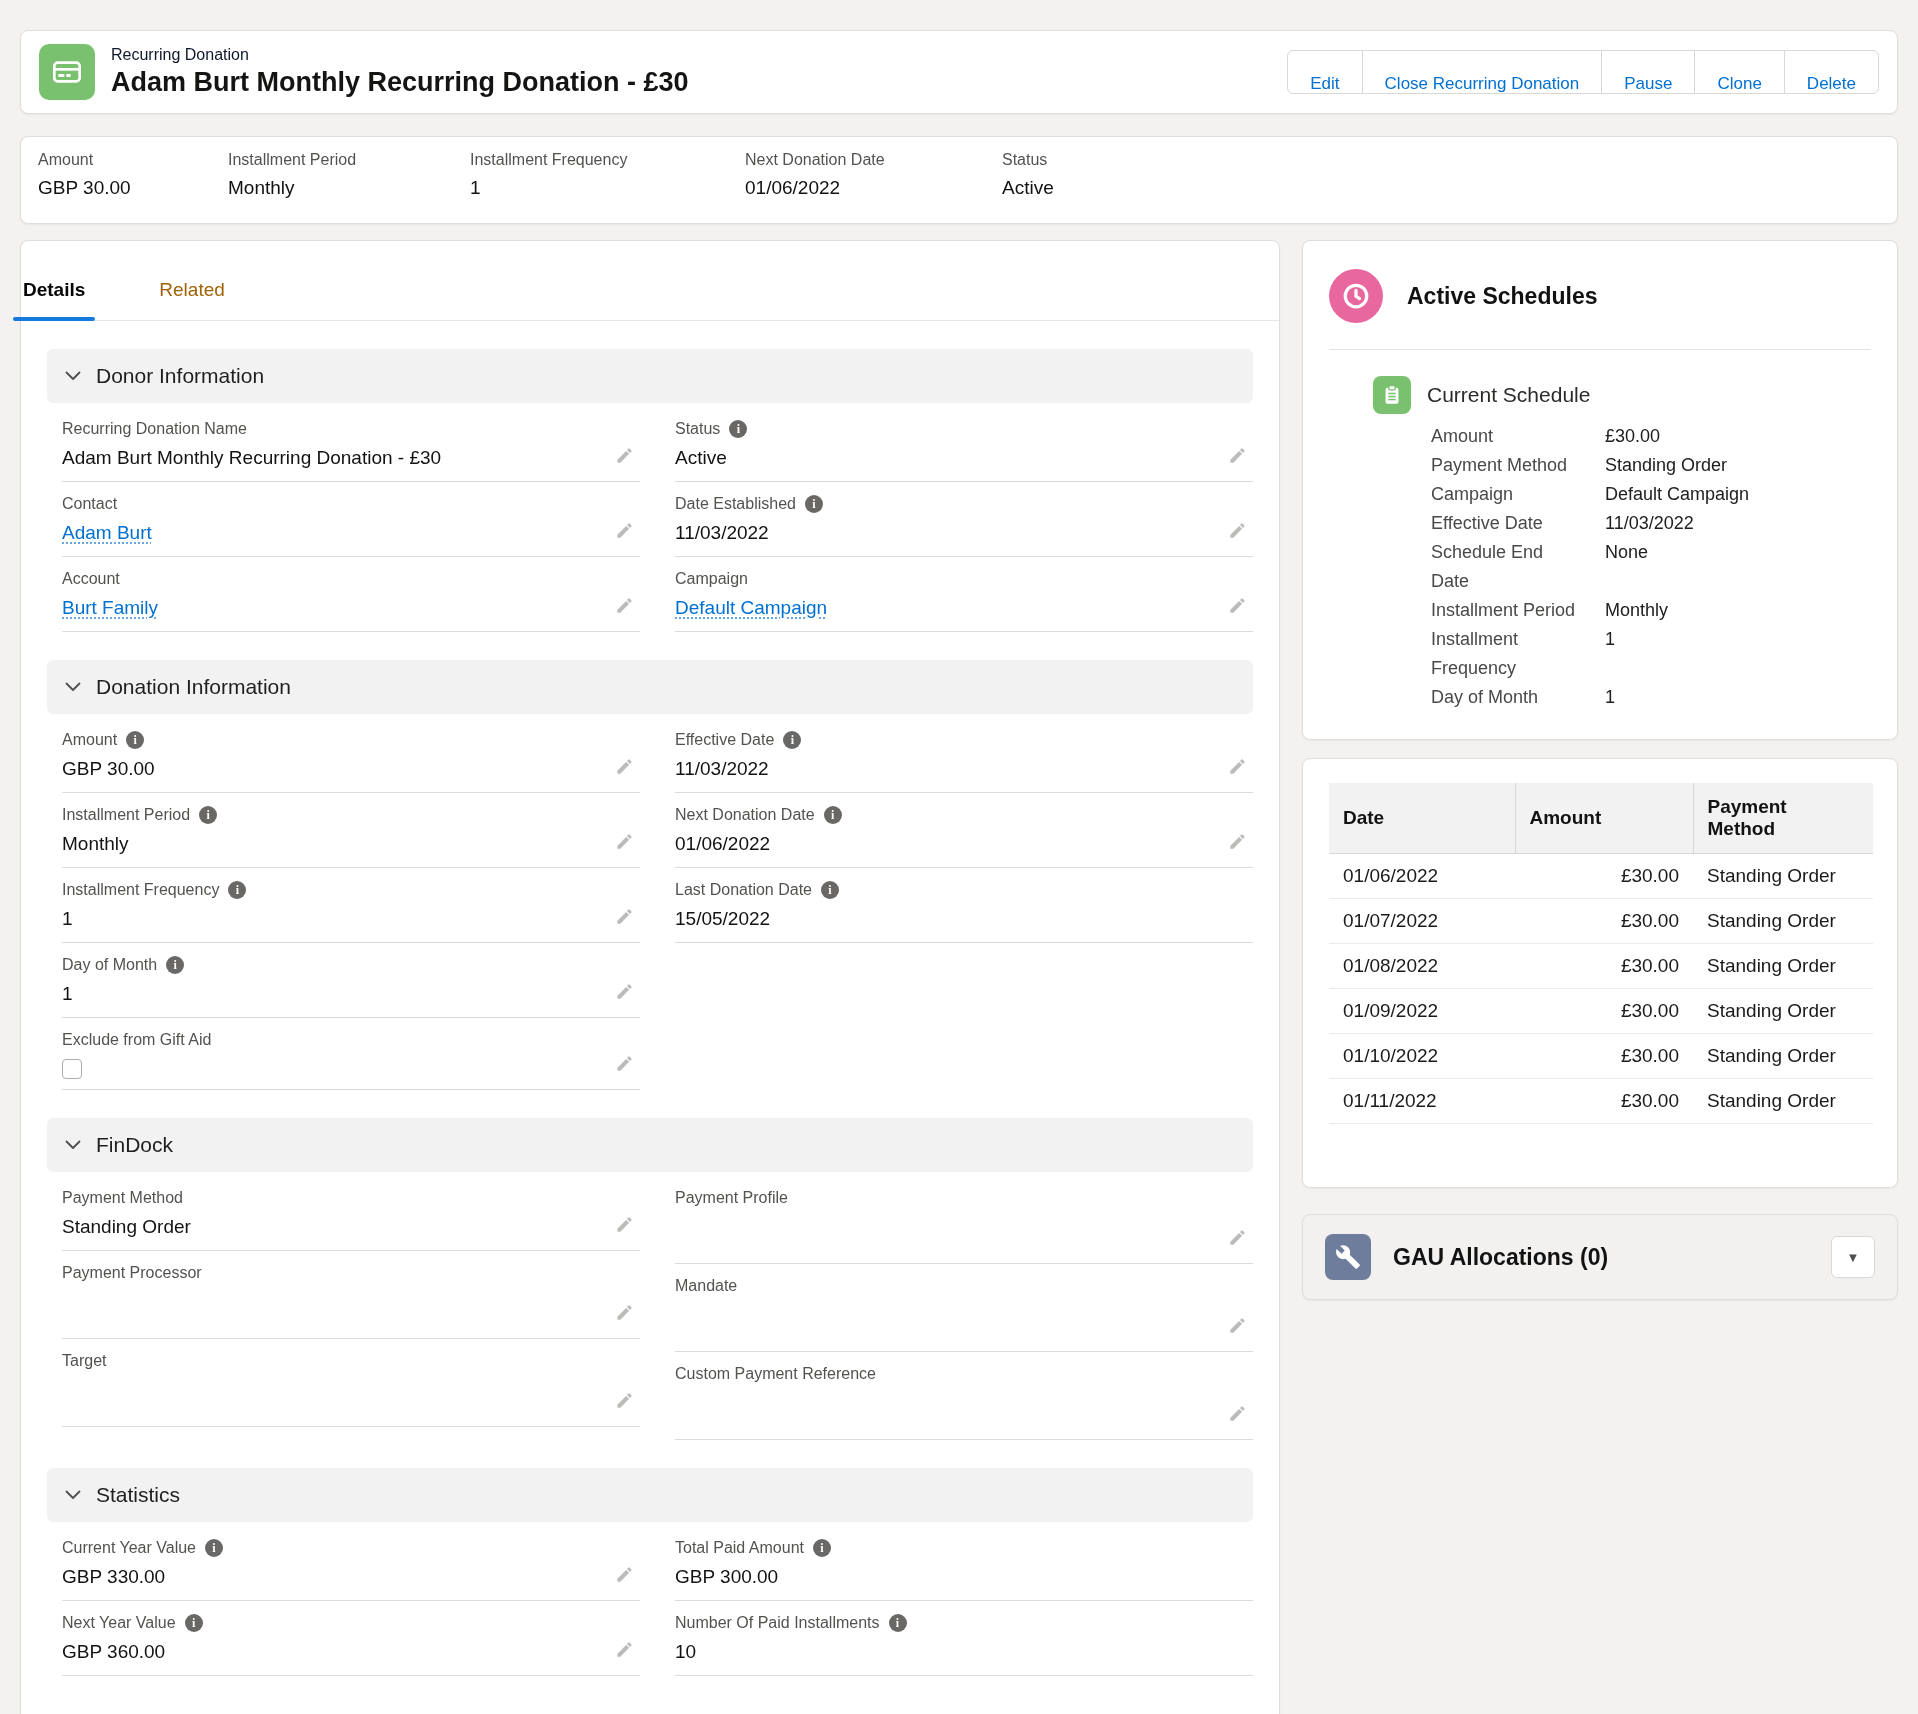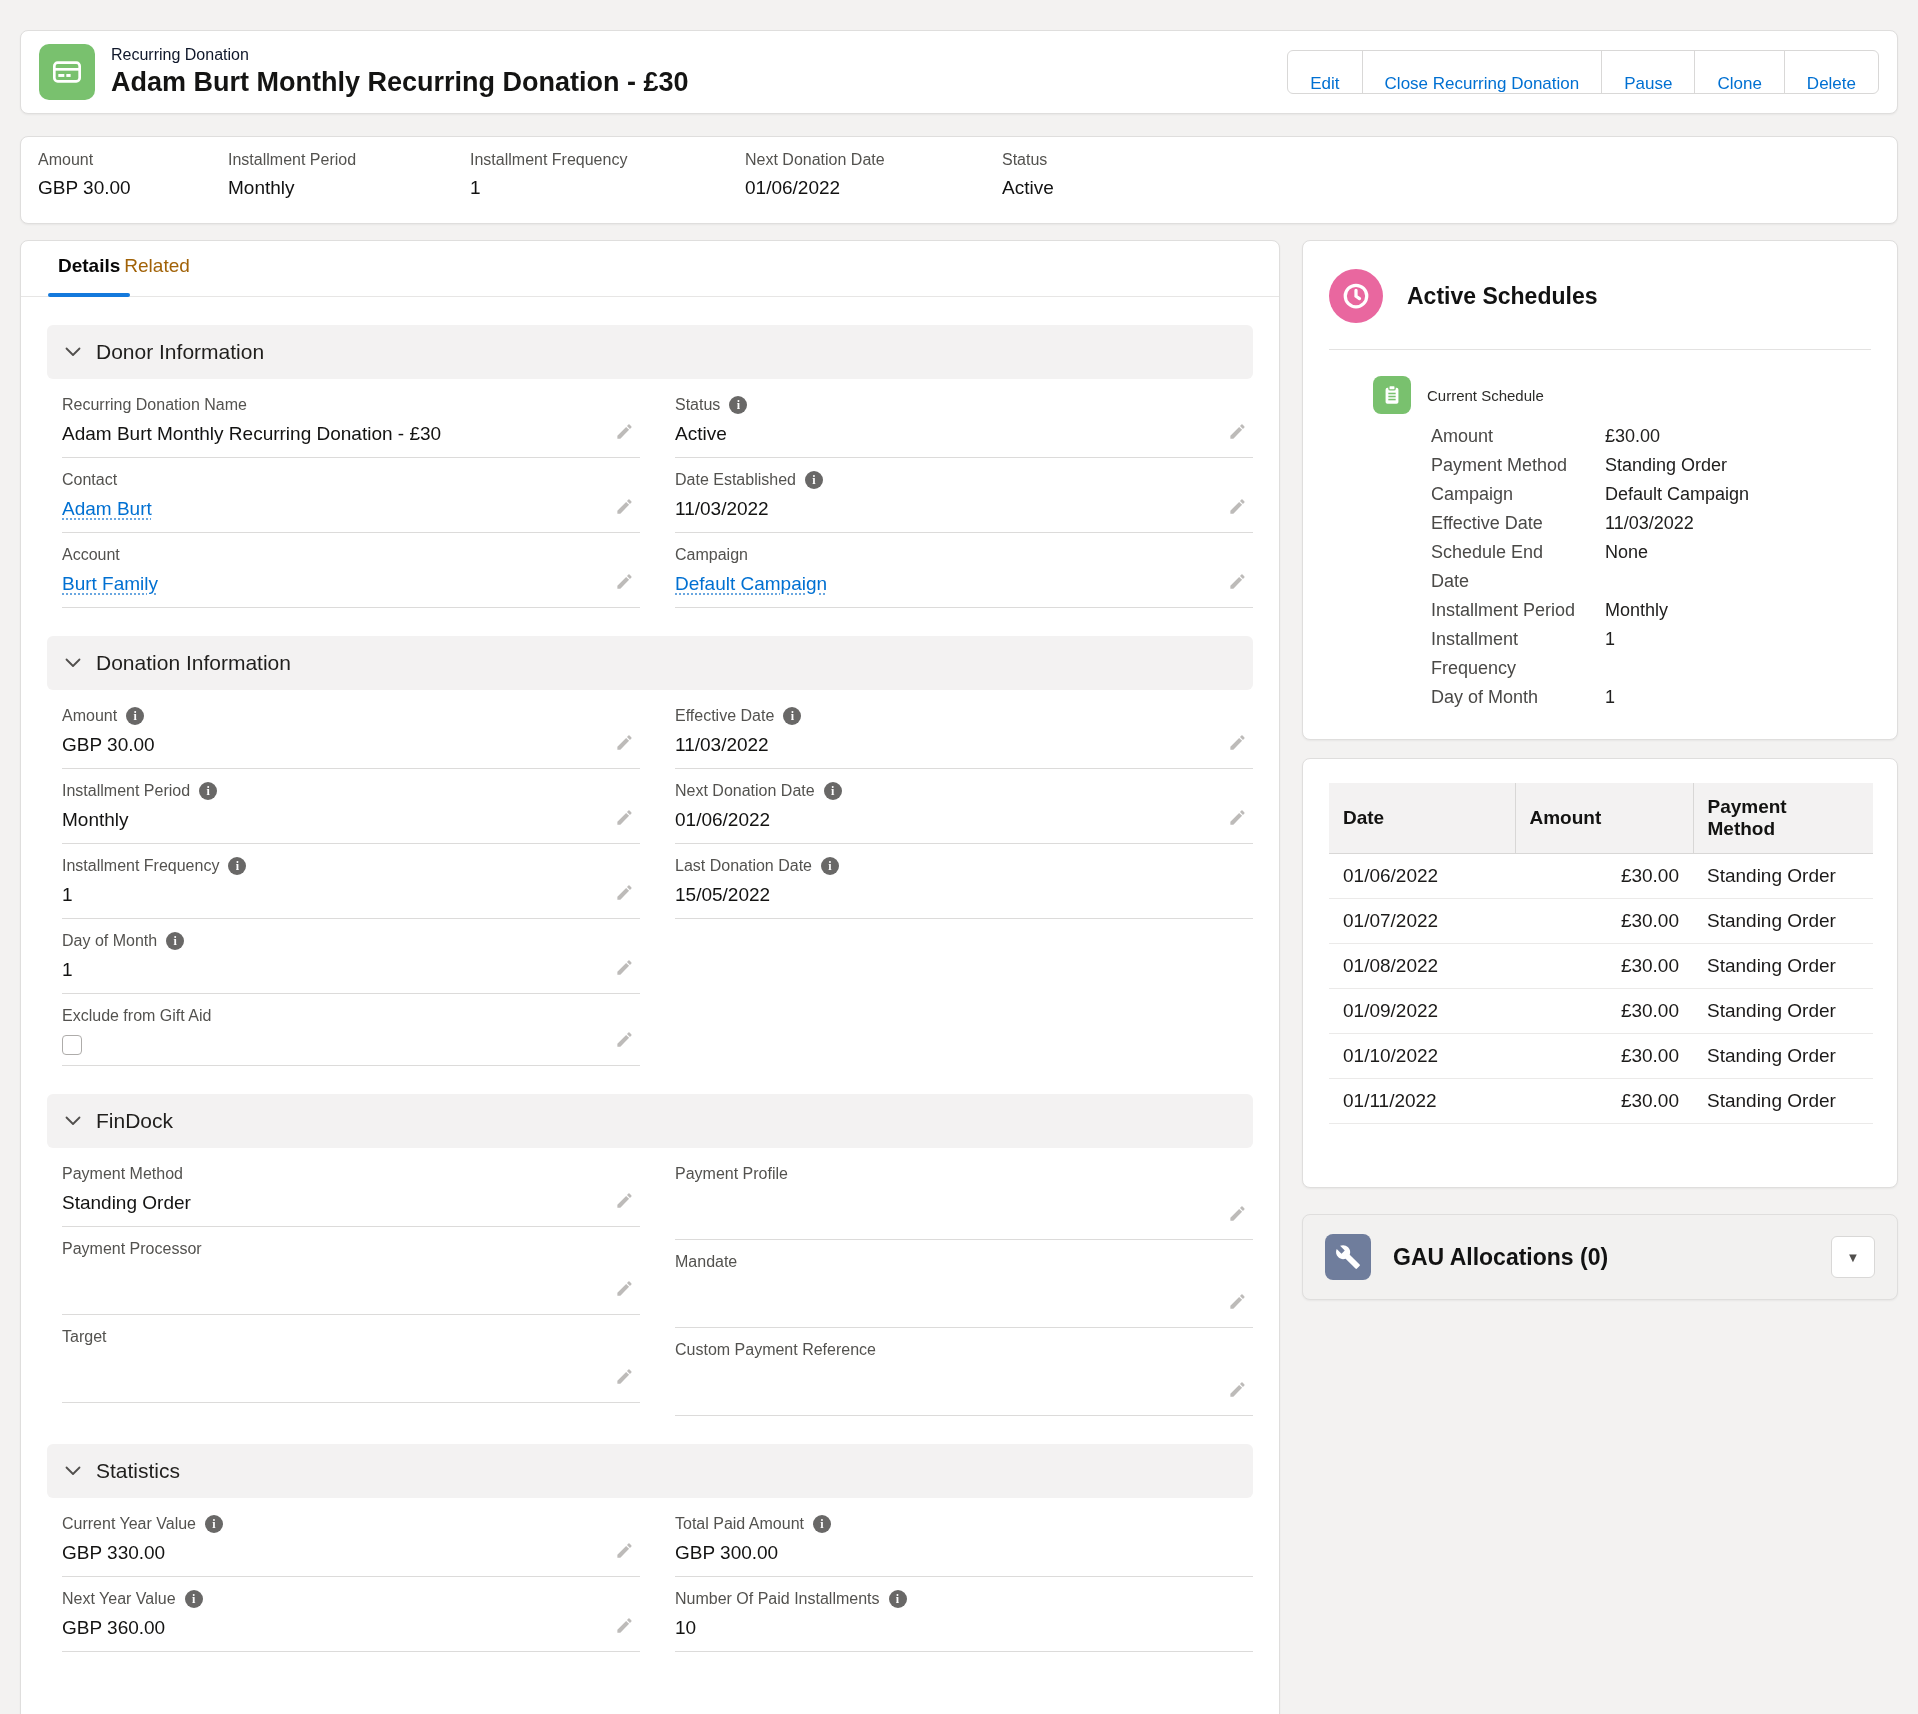--- a/index.html
+++ b/index.html
@@ -35,21 +35,21 @@
   .btn:last-child { border-radius:0 6px 6px 0; }
 
   
   #highlights { left:20px; top:136px; width:1878px; height:88px; display:flex; padding:14px 0 0 17px; }
   .hl-item { flex:none; }
   .hl-label { font-size:16px; color:#53524f; }
   .hl-value { font-size:19px; color:#121212; margin-top:8px; }
 
   
   #main-card { left:20px; top:240px; width:1260px; height:1494px; }
-  .tabs { height:56px; border-bottom:1px solid #e7e6e5; display:flex; align-items:flex-end; padding-left:35px; }
+  .tabs { height:80px; border-bottom:1px solid #e7e6e5; display:flex; align-items:flex-end; gap:70px; }
   .tab { font-size:19px; color:#a16207; padding:0 2px 19px; position:relative; cursor:pointer; }
   .tab.active { font-weight:bold; color:#080707; }
   .tab.active::after { content:""; position:absolute; left:-8px; right:-8px; bottom:-1px; height:4px; background:#1479dc; border-radius:2px; }
 
   .section { margin:28px 26px 0; }
   .section-header {
     background:#f3f2f2; border-radius:6px; height:54px; display:flex; align-items:center;
     gap:15px; padding:0 18px; font-size:21px; color:#201f1d; cursor:pointer;
   }
   .fields { display:flex; padding:4px 0 0 15px; }
@@ -74,21 +74,21 @@
   #gau-card { left:1302px; top:1214px; width:596px; height:86px; background:#f2f1f0; display:flex; align-items:center; padding:0 22px; }
 
   .card-head { display:flex; align-items:center; gap:24px; padding:28px 26px 0; }
   .pink-icon { width:54px; height:54px; border-radius:50%; display:flex; align-items:center; justify-content:center; flex:none; }
   .card-title { font-size:23px; font-weight:bold; color:#121212; }
   .divider { border-top:1px solid #e3e2e1; margin:26px 26px 0; }
 
   .schedule { padding:26px 26px 20px 70px; }
   .sched-head { display:flex; align-items:center; gap:16px; }
   .green-sq { width:38px; height:38px; border-radius:8px; display:flex; align-items:center; justify-content:center; flex:none; }
-  .sched-title { font-size:15px; color:#2c2b29; }
+  .sched-title { font-size:21px; color:#2c2b29; }
   .srows { margin:8px 0 0 58px; }
   .srow { display:flex; }
   .sl { width:162px; flex:none; font-size:18px; color:#4a4947; line-height:29px; white-space:pre-line; }
   .sv { font-size:18px; color:#21201f; line-height:29px; padding-left:12px; }
 
   table.inst { margin:24px 26px 0; width:544px; border-collapse:collapse; }
   table.inst th {
     background:#f3f2f2; font-size:19px; color:#131312; text-align:left;
     padding:13px 14px; border-bottom:1px solid #d8d7d6;
   }

